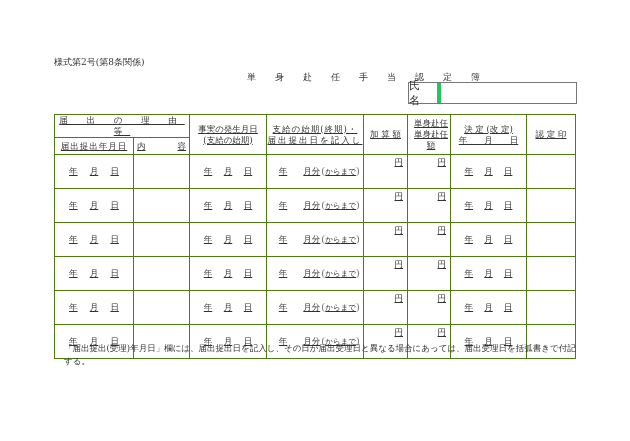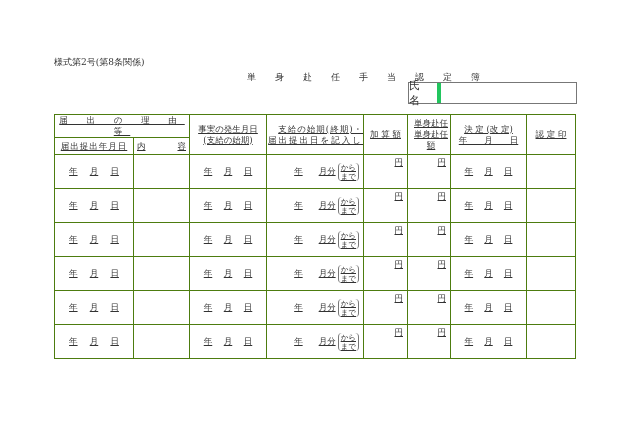--- a/index.html
+++ b/index.html
@@ -7,26 +7,26 @@
   .form-id { position:absolute; left:54px; top:56px; font-size:9px; }
   .title { position:absolute; left:239px; top:71px; font-size:9px; letter-spacing:0;margin-left:8px; }
   .title span { display:inline-block; margin-right:19px; }
   .name-box { position:absolute; left:408px; top:82px; width:167px; height:20px; border:1px solid #777; display:flex; }
   .name-label { width:28px; border-right:4px solid #22c55e; font-size:11px; display:flex; align-items:center; justify-content:center; letter-spacing:3px; }
   .name-field { flex:1; }
   table.grid { position:absolute; left:54px; top:114px; border-collapse:collapse; font-size:8.5px; table-layout:fixed; }
   table.grid td, table.grid th { border:1px solid #4d7c0f; padding:0; font-weight:normal;text-decoration:underline; }
   .hdr { text-align:center; vertical-align:middle; line-height:11px; }
   .sp { letter-spacing:8px; }
-  .sp4 { letter-spacing:4px;text-align:right; }
+  .sp4 { letter-spacing:4px; }
   .row td { height:31px; vertical-align:middle; }
   .date { display:flex; justify-content:space-around; padding:0 8px; }
   .yen { text-align:right; vertical-align:top !important; padding:2px 4px 0 0 !important; }
   .period { display:flex; align-items:center; justify-content:flex-end; padding-right:4px; }
-  .brace { display:inline-flex; flex-direction:column; font-size:7.5px; line-height:9px; border-left:1px solid #777; border-right:1px solid #777; border-radius:4px; padding:0 2px; margin-left:2px; }
+  .brace { display:inline-flex; flex-direction:row; font-size:7.5px; line-height:9px; border-left:1px solid #777; border-right:1px solid #777; border-radius:4px; padding:0 2px; margin-left:2px; }
   .notes { position:absolute; left:54px; top:342px; font-size:8.5px; line-height:13px; width:530px; }
   .notes .body { padding-left:10px; text-indent:0; }
 </style>
 </head>
 <body>
 
 <div class="form-id">様式第2号(第8条関係)</div>
 
 <div class="title">
   <span>単</span><span>身</span><span>赴</span><span>任</span><span>手</span><span>当</span><span>認</span><span>定</span><span>簿</span>
@@ -300,13 +300,14 @@
             <span>月</span>
             <span>日</span>
           </div>
         </td>
     <td></td>
   </tr>
 </tbody>
   </table>
 
 <div class="notes">
+  <div class="body">「届出提出(受理)年月日」欄には、届出提出日を記入し、その日が届出受理日と異なる場合にあっては、届出受理日を括弧書きで付記する。</div>
 </div>
 
 </body></html>

